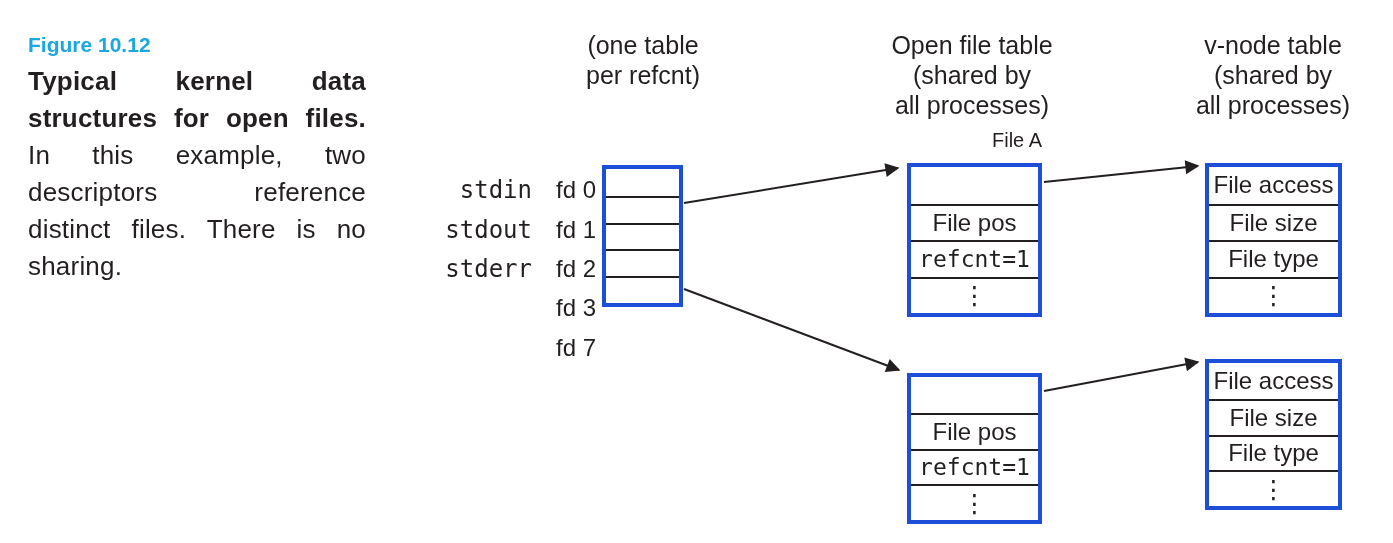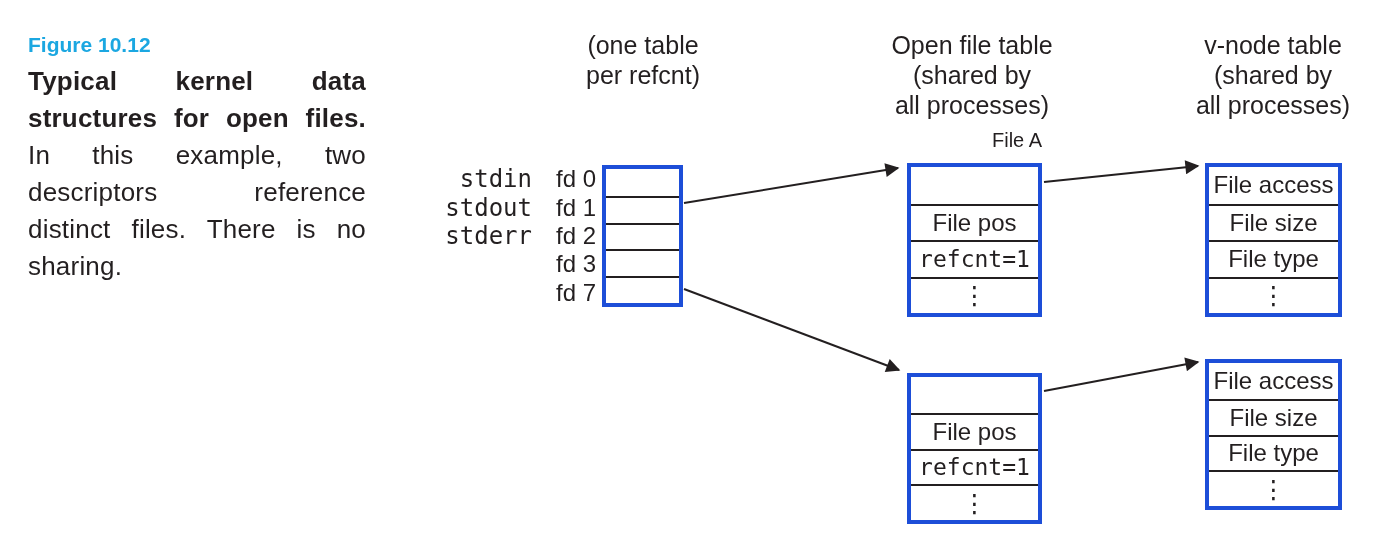--- a/index.html
+++ b/index.html
@@ -35,21 +35,21 @@
     border-top:2px solid #231F20;
     display:flex;align-items:center;justify-content:center;
     font-size:24px;overflow:hidden;
   }
   .vtable .vrow:first-child{border-top:none;}
   .vrow.mono{font-family:"DejaVu Sans Mono",monospace;font-size:23px;}
   .vrow.dots{font-family:"DejaVu Sans",sans-serif;font-size:25px;}
   
   .side-labels{position:absolute;top:165px;}
   .side-labels div{
-    height:28.4px;display:flex;align-items:center;justify-content:flex-end;
+    height:28.4px;display:flex;align-items:center;justify-content:flex-end;margin-top:11px;
   }
   #std-labels{left:408px;width:124px;font-family:"DejaVu Sans Mono",monospace;font-size:24px;}
   #fd-labels{left:538px;width:58px;font-size:24px;}
   
   .file-title{position:absolute;width:135px;text-align:right;font-size:20px;}
   
   #arrows{position:absolute;left:0;top:0;pointer-events:none;}
 </style>
 </head>
 <body>

